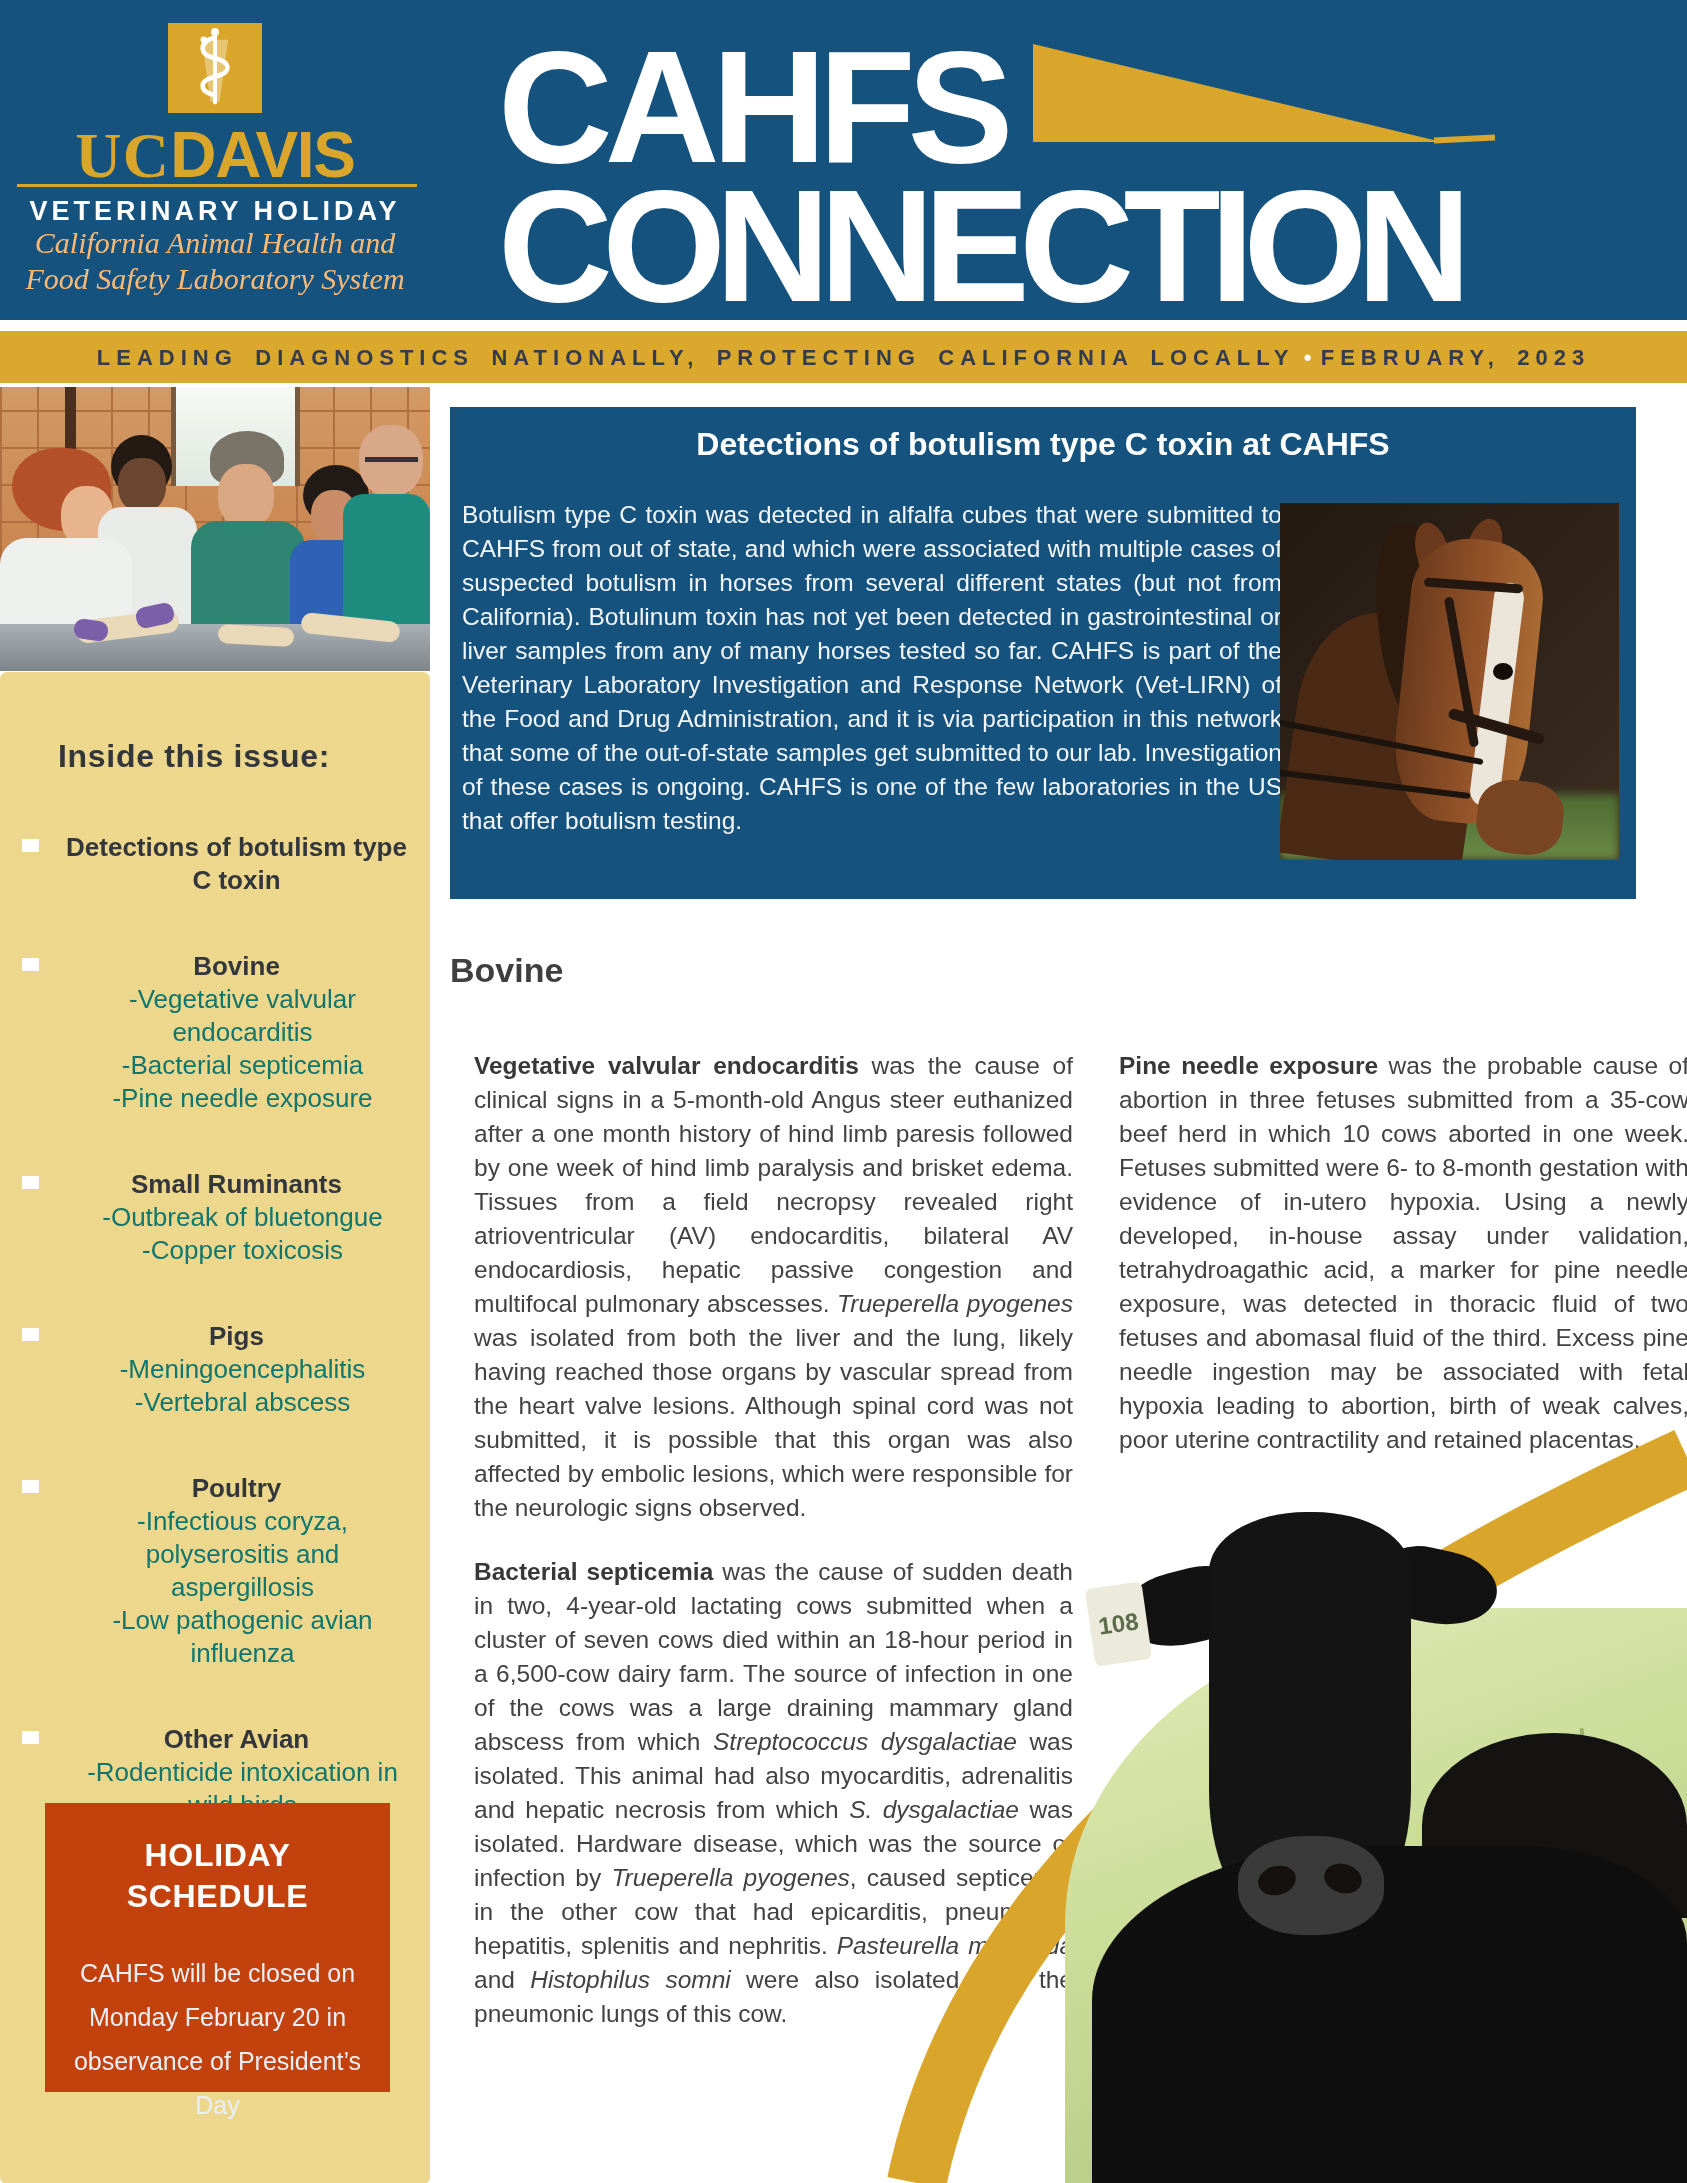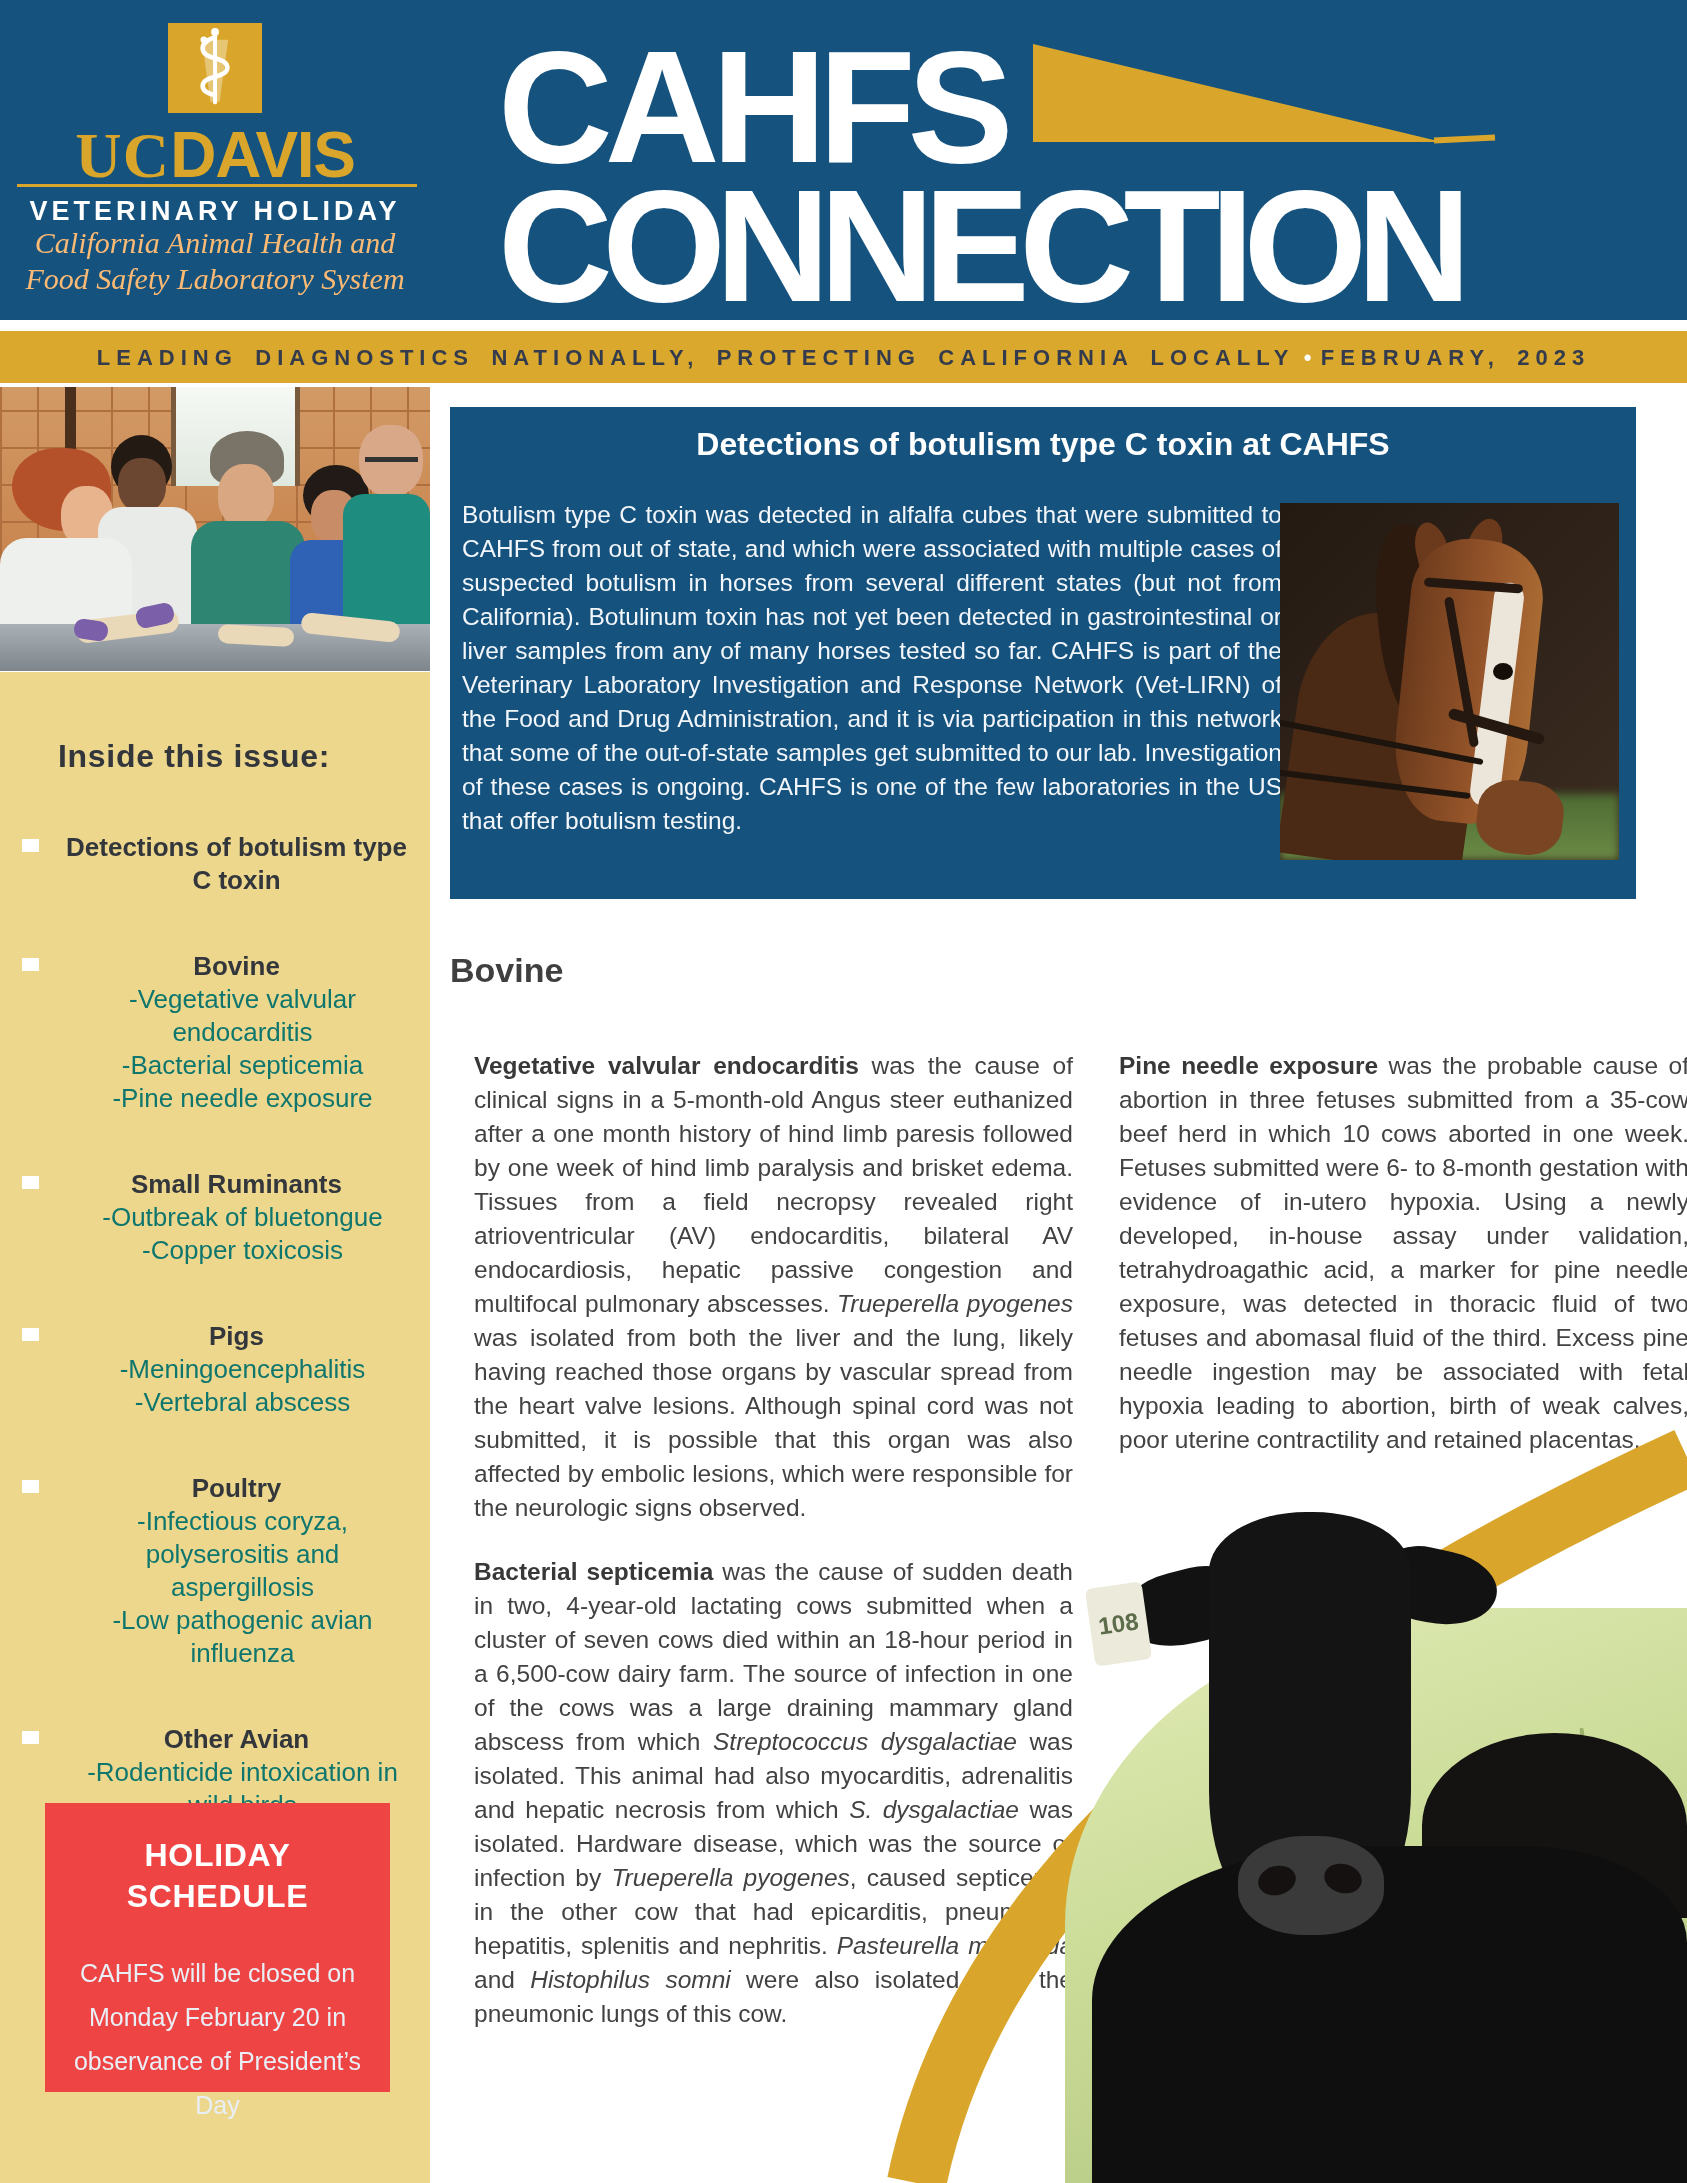--- a/index.html
+++ b/index.html
@@ -65,30 +65,30 @@
   #p3-face{left:218px;top:77px;width:56px;height:64px;background:#d9a882;border-radius:45%;}
   #p3-scrub{left:191px;top:134px;width:114px;height:151px;background:#2e8571;border-radius:26.5px 26.5px 0 0;}
   #p4-hair{left:303px;top:78px;width:66px;height:61px;background:#211a16;border-radius:50%;}
   #p4-face{left:311px;top:103px;width:46px;height:53px;background:#c88d66;border-radius:45%;}
   #p4-scrub{left:290px;top:153px;width:87px;height:131px;background:#2f62b5;border-radius:21px 21px 0 0;}
   #p5-head{left:359px;top:38px;width:64px;height:71px;background:#d9a888;border-radius:45%;}
   #p5-glasses{left:365px;top:70px;width:53px;height:5.3px;background:#333;}
   #p5-scrub{left:343px;top:107px;width:87px;height:177px;background:#1f8c80;border-radius:21px 21px 0 0;}
 
   
-  #sidebar{left:0;top:672px;width:430px;height:1512px;background:#edd78d;}
+  #sidebar{left:0;top:672px;width:430px;height:1512px;background:#edd78d;border-radius:7px;}
   #toc{position:absolute;left:0;top:66px;width:430px;}
   #toc-heading{margin:0 0 56px 58px;font-size:32px;font-weight:bold;color:#33373c;letter-spacing:0.7px;}
   .toc-item{position:relative;margin:0 20px 53px 63px;text-align:center;}
   .toc-bullet{position:absolute;left:-41px;top:8px;width:17px;height:13.2px;background:#ffffff;}
   .toc-title{font-size:26px;font-weight:bold;color:#33373c;line-height:33px;}
   .toc-sub{font-size:26px;font-weight:300;color:#0f766e;line-height:33px;margin-left:12px;}
 
   
-  #holiday-box{left:45px;top:1803px;width:345px;height:289px;background:#ef4444;color:#fff;text-align:center;}
+  #holiday-box{left:45px;top:1803px;width:345px;height:289px;background:#c2410c;color:#fff;text-align:center;}
   .holiday-title{font-size:32px;font-weight:bold;line-height:41px;letter-spacing:0.7px;}
   #holiday-title-wrap{margin-top:32px;}
   #holiday-body{margin:34px auto 0;width:291px;font-size:25px;font-weight:300;line-height:44px;color:#e8eff6;}
 
   
   #feature-box{left:450px;top:407px;width:1186px;height:492px;background:#15537e;}
   #feature-heading{position:absolute;left:0;top:18.5px;width:100%;text-align:center;color:#ffffff;
         font-size:32px;font-weight:bold;}
   #feature-body{position:absolute;left:12px;top:91px;width:820px;color:#f3f6fa;
         font-size:24.5px;font-weight:300;line-height:34px;text-align:justify;}

